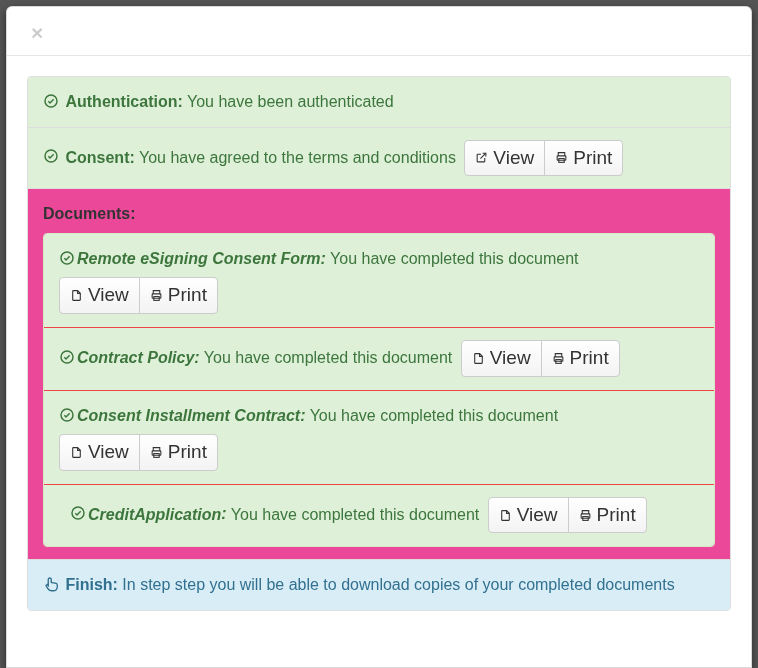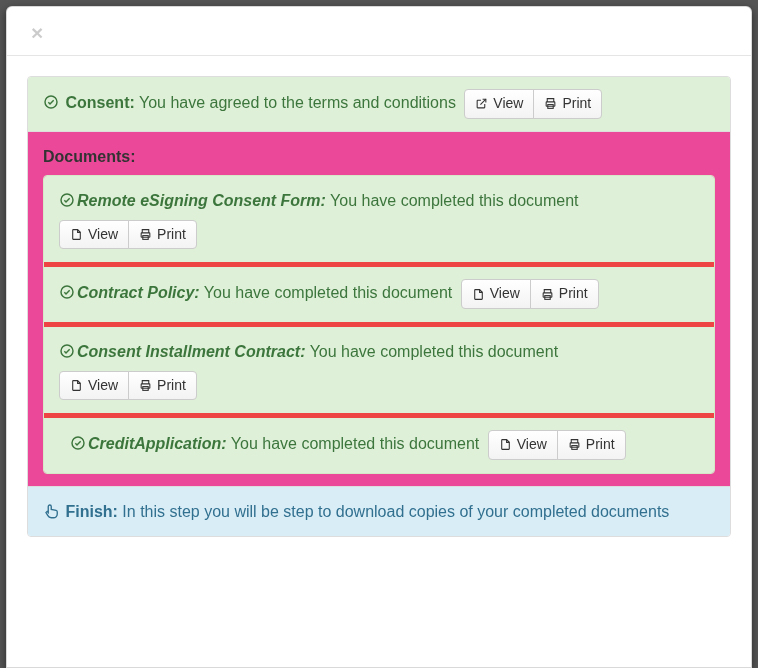--- a/index.html
+++ b/index.html
@@ -80,42 +80,42 @@
     .doc-box {
       margin: 6px 0 0 0;
       border: 1px solid #d6e9c6;
       border-radius: 4px;
       overflow: hidden;
     }
     .doc-item {
       background: #dff0d8;
       color: #3c763d;
       padding: 12px 15px 13px 15px;
-      border-bottom: 5px solid #ef4444;
+      border-bottom: 1px solid #ef4444;
       font-size: 16px;
       line-height: 1.6;
     }
     .doc-item:last-child { border-bottom: none; padding-left: 26px; }
     .doc-title { font-style: italic; font-weight: 700; }
     .doc-title::after { content: ":"; }
     .btn-group {
       display: inline-flex;
       margin-left: 4px;
       vertical-align: middle;
     }
     .btn-group.block-row {
       display: flex;
       margin: 6px 0 0 0;
     }
     .btn {
       display: inline-flex;
       align-items: center;
       gap: 5px;
       padding: 4px 10px;
-      font-size: 14px;
+      font-size: 19px;
       line-height: 1.4;
       color: #333;
       background: linear-gradient(#fff, #f3f3f3);
       border: 1px solid #ccc;
       cursor: pointer;
       white-space: nowrap;
     }
     .btn:first-child { border-radius: 4px 0 0 4px; }
     .btn:last-child { border-radius: 0 4px 4px 0; margin-left: -1px; align-items: center; }
     .icon { display: inline-flex; }
@@ -135,20 +135,30 @@
 <body>
 
 <div class="modal">
   <div class="modal-header">
     <button class="close">×</button>
   </div>
 
   <div class="modal-body">
     <div class="panel">
 
+      <div class="list-group-item">
+        <span class="check-icon icon">
+          <svg width="16" height="16" viewBox="0 0 24 24" fill="none" stroke="#3c763d" stroke-width="2.2">
+            <circle cx="12" cy="12" r="9"></circle>
+              <path d="M8 12.5l2.5 2.5L16 9.5"></path>
+          </svg>
+        </span>
+        <span class="section-label">Authentication:</span>
+        <span>You have been authenticated</span>
+      </div>
 
       <div class="list-group-item">
         <span class="check-icon icon">
           <svg width="16" height="16" viewBox="0 0 24 24" fill="none" stroke="#3c763d" stroke-width="2.2">
             <circle cx="12" cy="12" r="9"></circle>
               <path d="M8 12.5l2.5 2.5L16 9.5"></path>
           </svg>
         </span>
         <span class="section-label">Consent:</span>
         <span>You have agreed to the terms and conditions</span>
@@ -278,18 +288,18 @@
           </div>
       </div>
 
       <div class="list-group-item info">
         <span class="hand-icon icon">
           <svg width="18" height="18" viewBox="0 0 24 24" fill="none" stroke="#31708f" stroke-width="1.8">
             <path d="M7 11V6a2 2 0 1 1 4 0v4l6.5 1.2A2 2 0 0 1 19 13v3a5 5 0 0 1-5 5h-3a5 5 0 0 1-4.5-2.8L4 14l1.5-1.5L7 14z"></path>
           </svg>
         </span>
         <span class="section-label">Finish:</span>
-        <span>In this step you will be step to download copies of your completed documents</span>
+        <span>In step step you will be able to download copies of your completed documents</span>
       </div>
 
     </div>
   </div>
 </div>
 
 </body></html>

